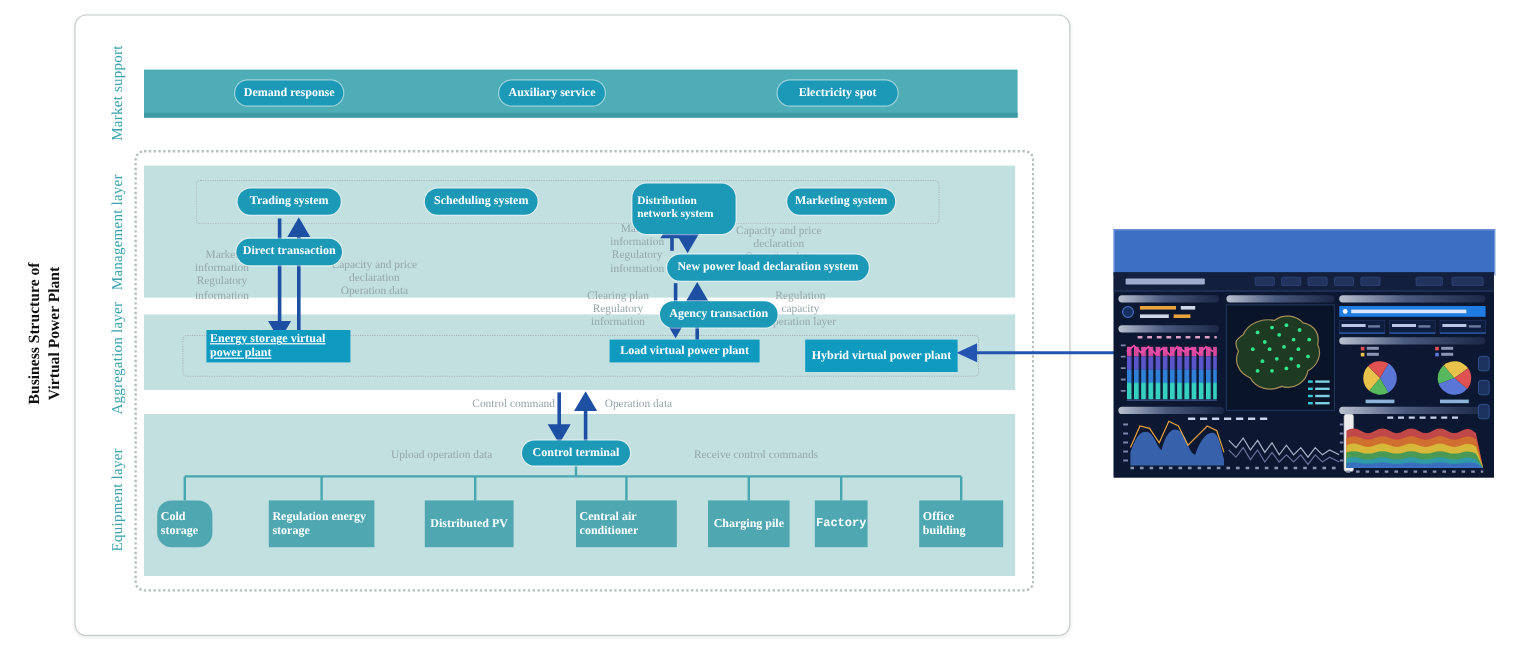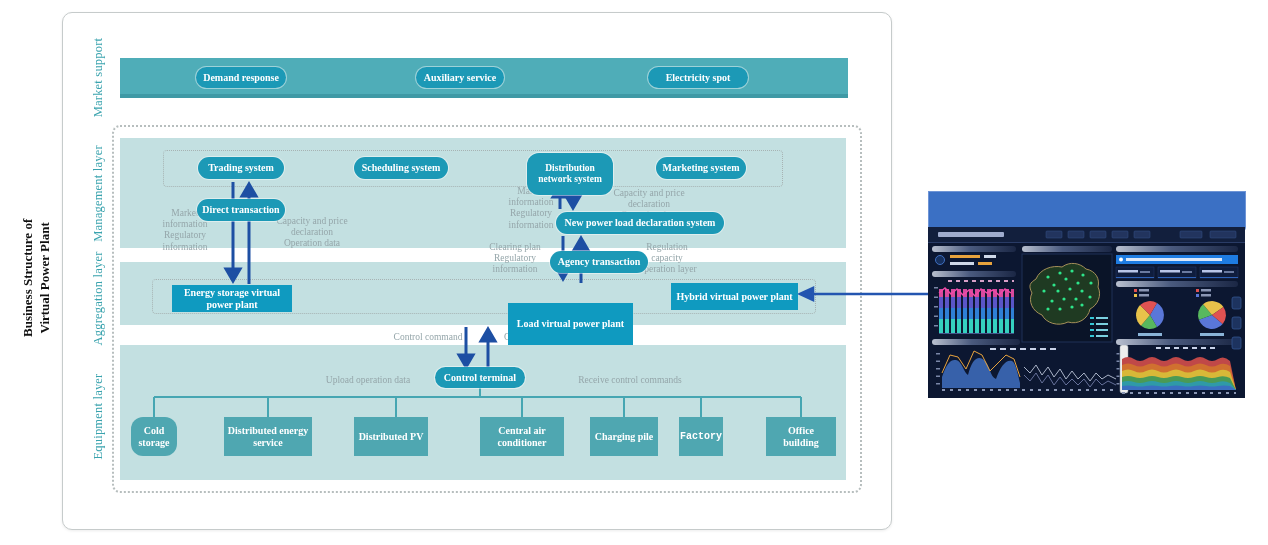--- a/index.html
+++ b/index.html
@@ -24,21 +24,21 @@
   .market-bar { position:absolute; left:120px; top:58px; width:728px; height:36px;
     background:#4fadb8; border-bottom:4px solid #3f99a5; }
   .dotted-big {
     position:absolute; left:112px; top:125px; width:746px; height:364px;
     border:2px dotted #b7bebe; border-radius:8px;
   }
   .dotted-inner { position:absolute; border:1.5px dotted #a7b3b3; border-radius:4px; }
   
   .pill, .rectbox, .eqbox {
     position:absolute; display:flex; align-items:center; justify-content:center;
-    color:#ffffff; font-weight:bold; text-align:center; line-height:1.12; z-index:3;
+    color:#ffffff; font-weight:bold; line-height:1.12; z-index:3;
   }
   .pill { background:#1c99b6; border-radius:12px; font-size:10px;
     box-shadow:0 0 0 1px rgba(255,255,255,0.45); padding:1px 4px; box-sizing:border-box; }
   .rectbox { background:#0f9ac0; font-size:10px; padding:1px 3px; box-sizing:border-box; }
   .eqbox { background:#4fa7b1; font-size:10px; padding:2px 3px; box-sizing:border-box; }
   .glabel {
     position:absolute; color:#95a6aa; font-size:9.5px; line-height:1.18;
     text-align:center; white-space:pre-line; z-index:2;
   }
   .arrows { position:absolute; left:0; top:0; z-index:2; pointer-events:none; }
@@ -137,27 +137,27 @@
 Regulatory
 information</div>
   <div class="glabel" style="left:622px; top:242px; width:90px;">Regulation
 capacity
 Operation layer</div>
   <div class="glabel" style="left:383px; top:332px; width:90px;">Control command</div>
   <div class="glabel" style="left:492px; top:332px; width:80px;">Operation data</div>
   <div class="glabel" style="left:303px; top:375px; width:130px;">Upload operation data</div>
   <div class="glabel" style="left:555px; top:375px; width:150px;">Receive control commands</div>
 
-  <div class="rectbox" style="left:172px; top:285px; width:120px; height:27px;">Energy storage virtual power plant</div>
-  <div class="rectbox" style="left:508px; top:283px; width:125px; height:42px;margin-top:20px;">Load virtual power plant</div>
+  <div class="rectbox" style="left:172px; top:275px; width:120px; height:27px;text-decoration:underline;">Energy storage virtual power plant</div>
+  <div class="rectbox" style="left:508px; top:283px; width:125px; height:19px;">Load virtual power plant</div>
   <div class="rectbox" style="left:671px; top:283px; width:127px; height:27px;">Hybrid virtual power plant</div>
 
   <div class="pill" style="left:435px; top:367px; width:90px; height:21px;">Control terminal</div>
   <div class="eqbox" style="left:131px; top:417px; width:46px; height:39px;border-radius:12px;">Cold storage</div>
-  <div class="eqbox" style="left:224px; top:417px; width:88px; height:39px;">Distributed energy service</div>
+  <div class="eqbox" style="left:224px; top:417px; width:88px; height:39px;">Regulation energy storage</div>
   <div class="eqbox" style="left:354px; top:417px; width:74px; height:39px;">Distributed PV</div>
   <div class="eqbox" style="left:480px; top:417px; width:84px; height:39px;">Central air conditioner</div>
   <div class="eqbox" style="left:590px; top:417px; width:68px; height:39px;">Charging pile</div>
   <div class="eqbox" style="left:679px; top:417px; width:44px; height:39px;font-family:Liberation Mono, monospace;">Factory</div>
   <div class="eqbox" style="left:766px; top:417px; width:70px; height:39px;">Office building</div>
 
   <div class="dash-banner"></div>
   <div class="dash-body">
     <svg width="317" height="171" viewBox="0 0 317 171">
       <defs>

